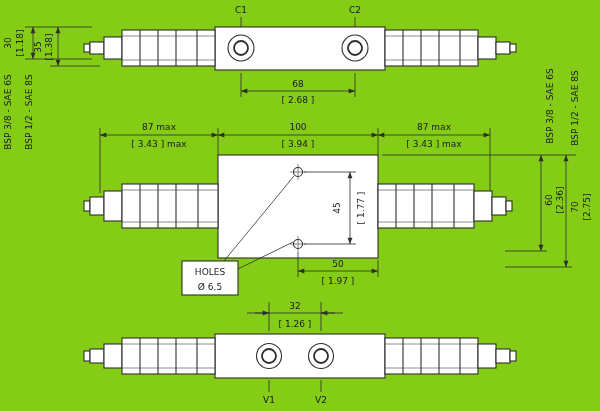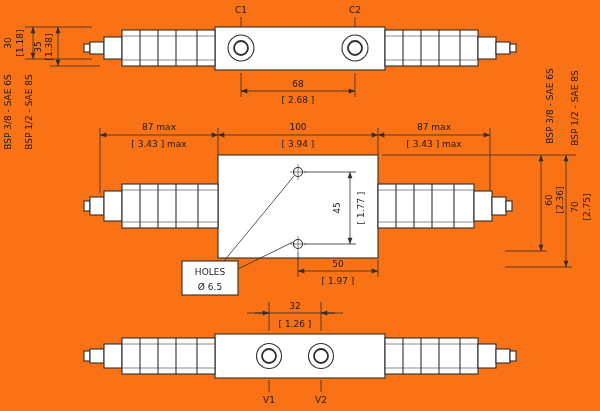--- a/index.html
+++ b/index.html
@@ -4,21 +4,21 @@
 <style>
   html, body {
     margin: 0;
     padding: 0;
     background: #ffffff;
   }
   .stage {
     position: relative;
     width: 600px;
     height: 411px;
-    background: #f97316;
+    background: #84cc16;
     overflow: hidden;
   }
   svg { display: block; }
   text {
     font-family: "DejaVu Sans", sans-serif;
     font-size: 9px;
     fill: #1a1a1a;
   }
   .tm { text-anchor: middle; }
   .obj  { stroke: #2e2e2e; stroke-width: 1.1; fill: none; }

